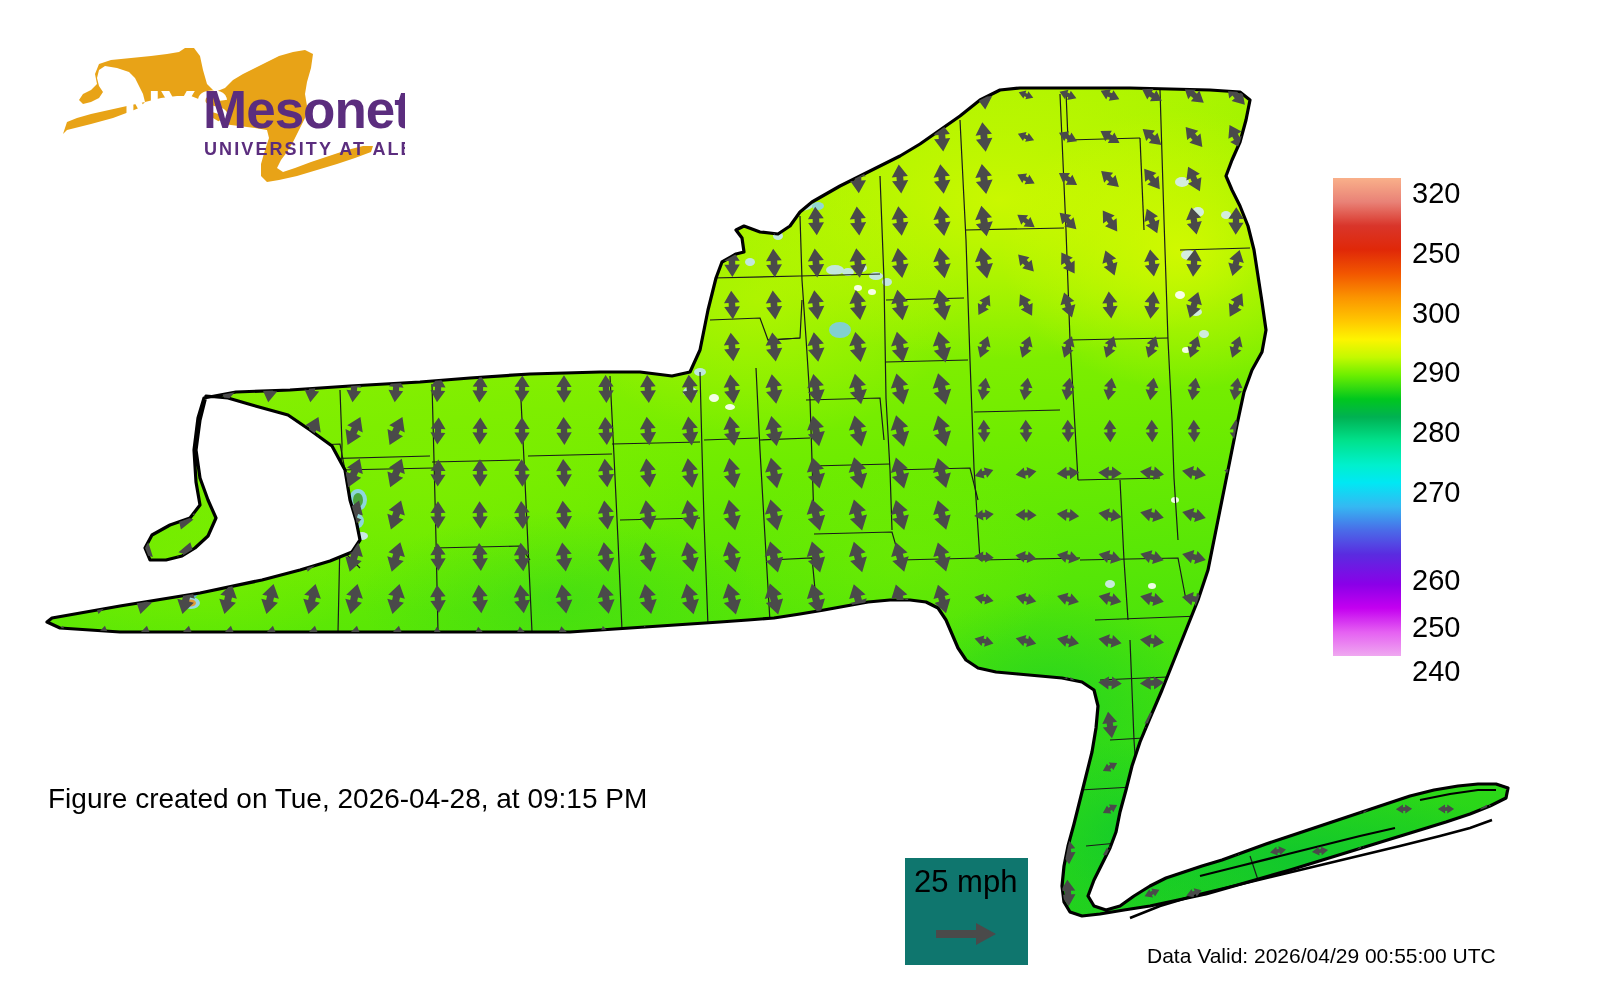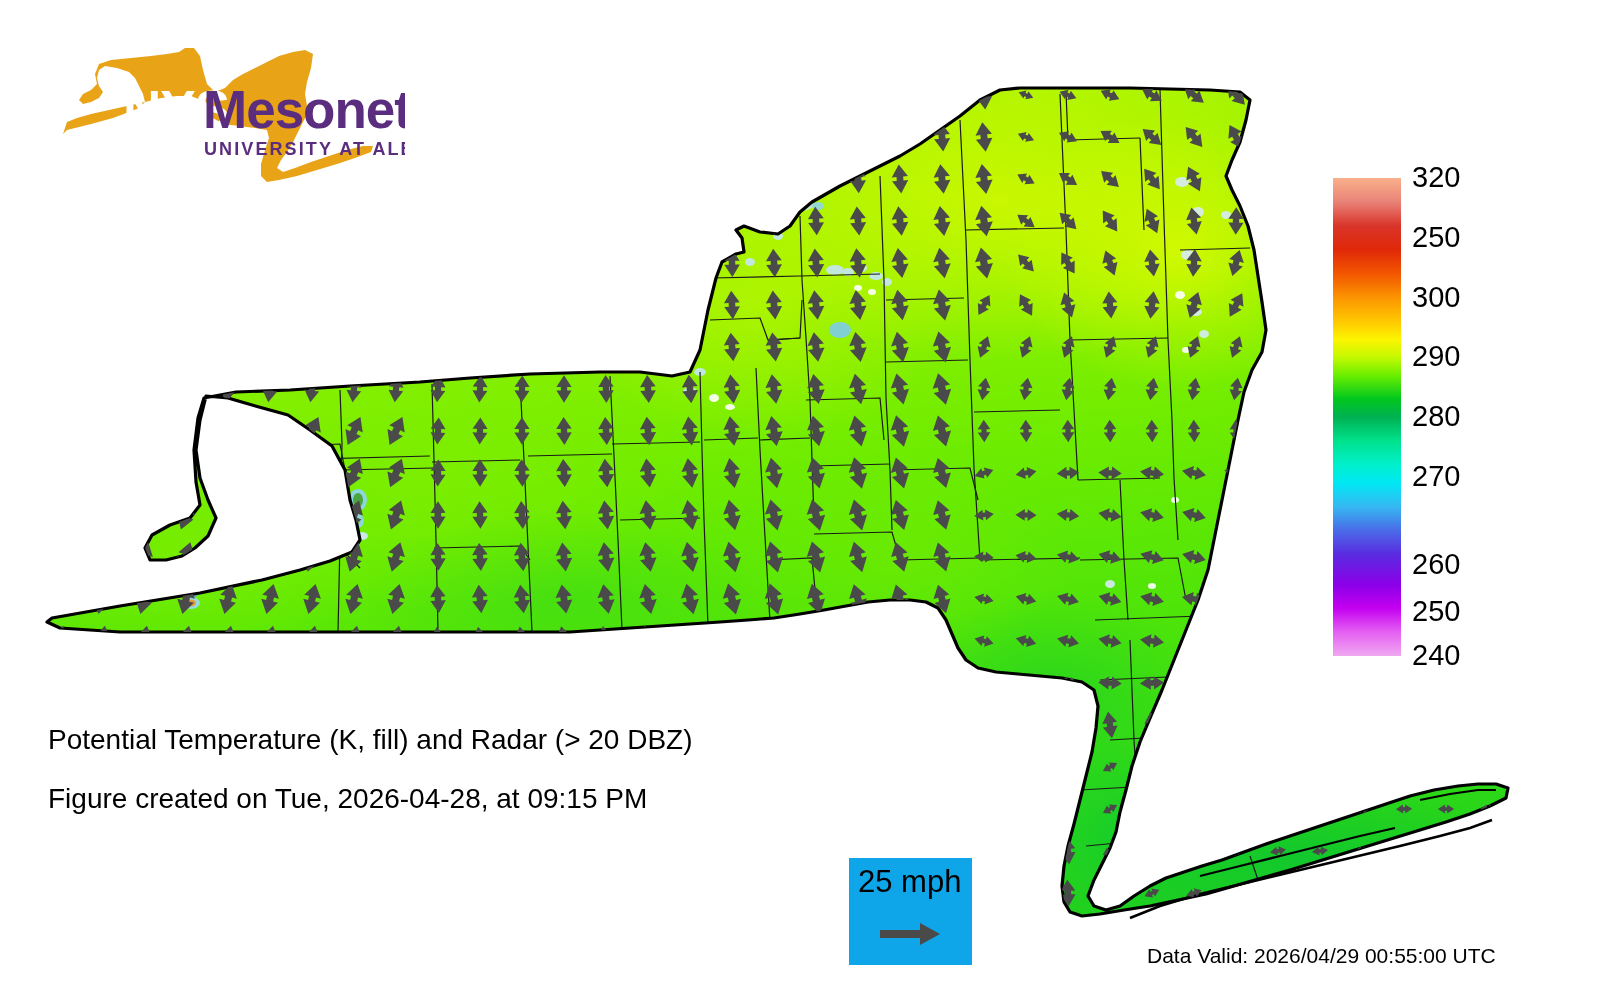--- a/index.html
+++ b/index.html
@@ -19,34 +19,34 @@
   .logo-meso{font-family:"Liberation Sans", sans-serif;font-weight:bold;font-size:53px;fill:#5b2d7e;letter-spacing:-1px;}
   .logo-sub{font-family:"Liberation Sans", sans-serif;font-weight:bold;font-size:18px;fill:#5b2d7e;letter-spacing:2.1px;}
 
   
   #map{position:absolute;left:0;top:0;width:1600px;height:1000px;}
   #map svg{display:block;}
 
   
   #colorbar-wrap{position:absolute;left:1333px;top:178px;width:68px;height:478px;}
   #colorbar{width:68px;height:478px;}
-  #cb-ticks{position:absolute;left:1412px;top:178px;width:120px;height:478px;text-align:right;}
+  #cb-ticks{position:absolute;left:1412px;top:194px;width:120px;height:478px;text-align:right;}
   .cb-tick{position:absolute;left:0;font-size:29px;color:#000;line-height:1;
            font-family:"Liberation Sans", sans-serif;}
 
   
   .caption{position:absolute;left:48px;font-size:28px;color:#000;white-space:nowrap;
            font-family:"Liberation Sans", sans-serif;}
   #cap1{top:724px;}
   #cap2{top:783px;}
   #cap3{top:851px;}
 
   
-  #wind-legend{position:absolute;left:849px;top:858px;width:123px;height:107px;
-               background:#0ea5e9;}
+  #wind-legend{position:absolute;left:905px;top:858px;width:123px;height:107px;
+               background:#0f766e;}
   #wind-legend .wl-text{position:absolute;left:9px;top:6px;font-size:31px;color:#000;
                font-family:"Liberation Sans", sans-serif;white-space:nowrap;}
   #wind-legend .wl-arrow{position:absolute;left:31px;top:63px;}
 
   
   #data-valid{position:absolute;left:1147px;top:944px;font-size:21px;color:#000;
               white-space:nowrap;font-family:"Liberation Sans", sans-serif;}
 </style>
 </head>
 <body>
@@ -1073,21 +1073,20 @@
       <div class="cb-tick" style="top: 44.75px;">250</div>
       <div class="cb-tick" style="top: 104.5px;">300</div>
       <div class="cb-tick" style="top: 164.25px;">290</div>
       <div class="cb-tick" style="top: 224px;">280</div>
       <div class="cb-tick" style="top: 283.75px;">270</div>
       <div class="cb-tick" style="top: 343.5px; margin-top: 28px;">260</div>
       <div class="cb-tick" style="top: 403.25px; margin-top: 16px;">250</div>
       <div class="cb-tick" style="top: 463px;">240</div>
     </div>
 
-  <div class="caption" id="cap1">Potential Temperature (K, fill) and Radar (&gt; 20 DBZ)</div>
   <div class="caption" id="cap2">Figure created on Tue, 2026-04-28, at 09:15 PM</div>
 
   <div id="wind-legend">
     <div class="wl-text">25 mph</div>
     <svg class="wl-arrow" width="62" height="26" viewBox="0 0 62 26" xmlns="http://www.w3.org/2000/svg">
       <path d="M 0,9 L 40,9 L 40,2 L 60,13 L 40,24 L 40,17 L 0,17 Z" fill="#4a4a4a"></path>
     </svg>
   </div>
 
   <div id="data-valid">Data Valid: 2026/04/29 00:55:00 UTC</div>

